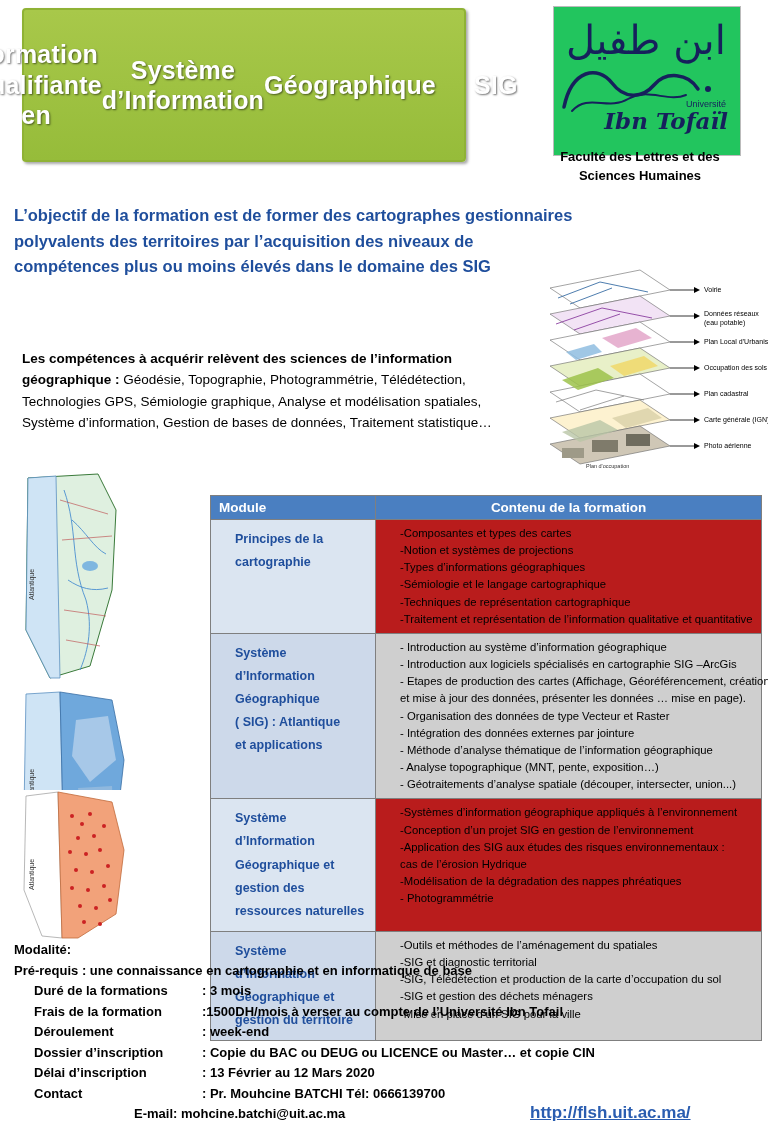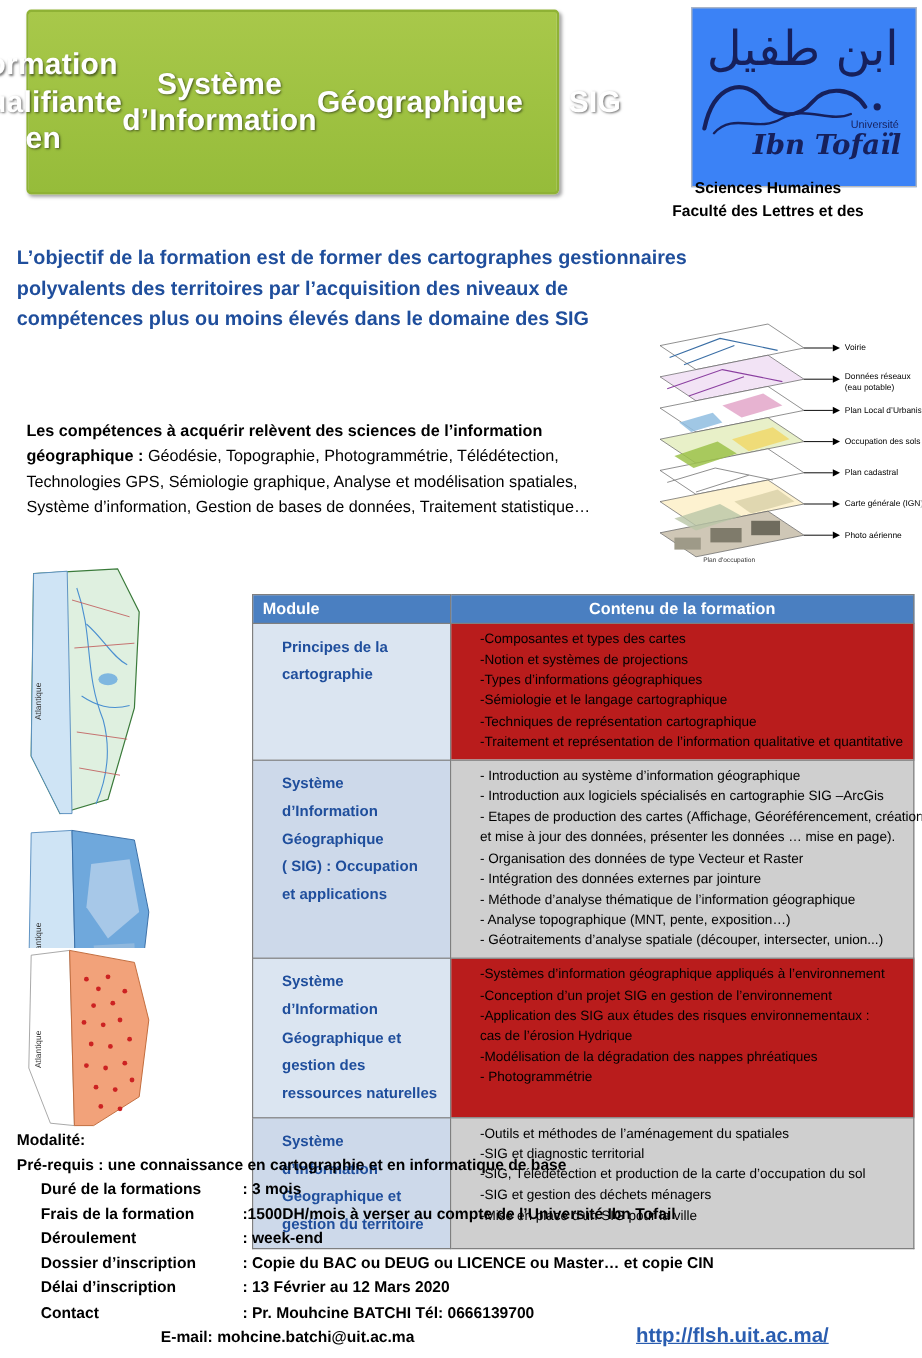--- a/index.html
+++ b/index.html
@@ -25,21 +25,21 @@
   }
   .title-box .line{
     font-size:25px;font-weight:bold;color:#ffffff;
     text-shadow:1px 1px 2px rgba(0,0,0,.55);
     line-height:1.22;text-align:center;letter-spacing:.2px;
   }
   .title-box .line3{display:flex;gap:38px;}
 
   .logo-box{
     position:absolute;left:553px;top:6px;width:186px;height:148px;
-    background:#3b82f6;border:1px solid #bbb;margin-left:23px;
+    background:#22c55e;border:1px solid #bbb;
   }
   .logo-arabic{
     position:absolute;left:12px;top:10px;font-family:"DejaVu Serif",serif;
     font-size:40px;color:#16205c;
   }
   .logo-swoosh{
     position:absolute;left:4px;top:52px;width:178px;height:60px;
   }
   .logo-sub{
     position:absolute;right:14px;top:92px;text-align:right;
@@ -131,22 +131,22 @@
     <svg class="logo-swoosh" viewBox="0 0 178 60">
       <path d="M6 48 C 14 10, 40 6, 54 24 C 66 40, 84 40, 96 26 C 108 12, 130 14, 140 30" fill="none" stroke="#16205c" stroke-width="3.5" stroke-linecap="round"></path>
       <path d="M14 52 C 30 34, 50 52, 70 40 C 90 28, 110 44, 128 36" fill="none" stroke="#16205c" stroke-width="2" stroke-linecap="round"></path>
       <circle cx="150" cy="30" r="3" fill="#16205c"></circle>
     </svg>
     <div class="logo-sub">Université</div>
     <div class="logo-name">Ibn Tofaïl</div>
   </div>
 
   <div class="faculty">
+    <div>Faculté des  Lettres et des</div>
     <div>Sciences  Humaines</div>
-    <div>Faculté des  Lettres et des</div>
   </div>
 
   <div class="objectif">L’objectif de la formation est de former des cartographes gestionnaires polyvalents des territoires par l’acquisition des niveaux de compétences plus ou moins élevés dans le domaine des SIG</div>
 
   <div class="competences">
     <b>Les compétences à acquérir relèvent des sciences de l’information géographique :</b><span> Géodésie, Topographie, Photogrammétrie, Télédétection, Technologies GPS, Sémiologie graphique,  Analyse et modélisation spatiales, Système d’information, Gestion de bases  de données, Traitement statistique…</span>
   </div>
 
   <div class="layers">
     <svg width="228" height="220" viewBox="0 0 228 220">
@@ -300,21 +300,21 @@
           <div>-Sémiologie et le langage cartographique</div>
           <div>-Techniques de représentation cartographique</div>
           <div>-Traitement et représentation de l’information qualitative et quantitative</div>
         </td>
       </tr>
       <tr>
         <td class="mod alt">
           <div>Système</div>
           <div>d’Information</div>
           <div>Géographique</div>
-          <div>( SIG) : Occupation</div>
+          <div>( SIG) : Atlantique</div>
           <div>et applications</div>
         </td>
         <td class="cont alt">
           <div>- Introduction au système d’information géographique</div>
           <div>- Introduction aux logiciels spécialisés en cartographie SIG –ArcGis</div>
           <div>-   Etapes de production des cartes (Affichage, Géoréférencement, création</div>
           <div>et mise à jour des données, présenter les données … mise en page).</div>
           <div>- Organisation des données de type Vecteur et Raster</div>
           <div>- Intégration des données externes par jointure</div>
           <div>- Méthode d’analyse thématique de l’information géographique</div>

